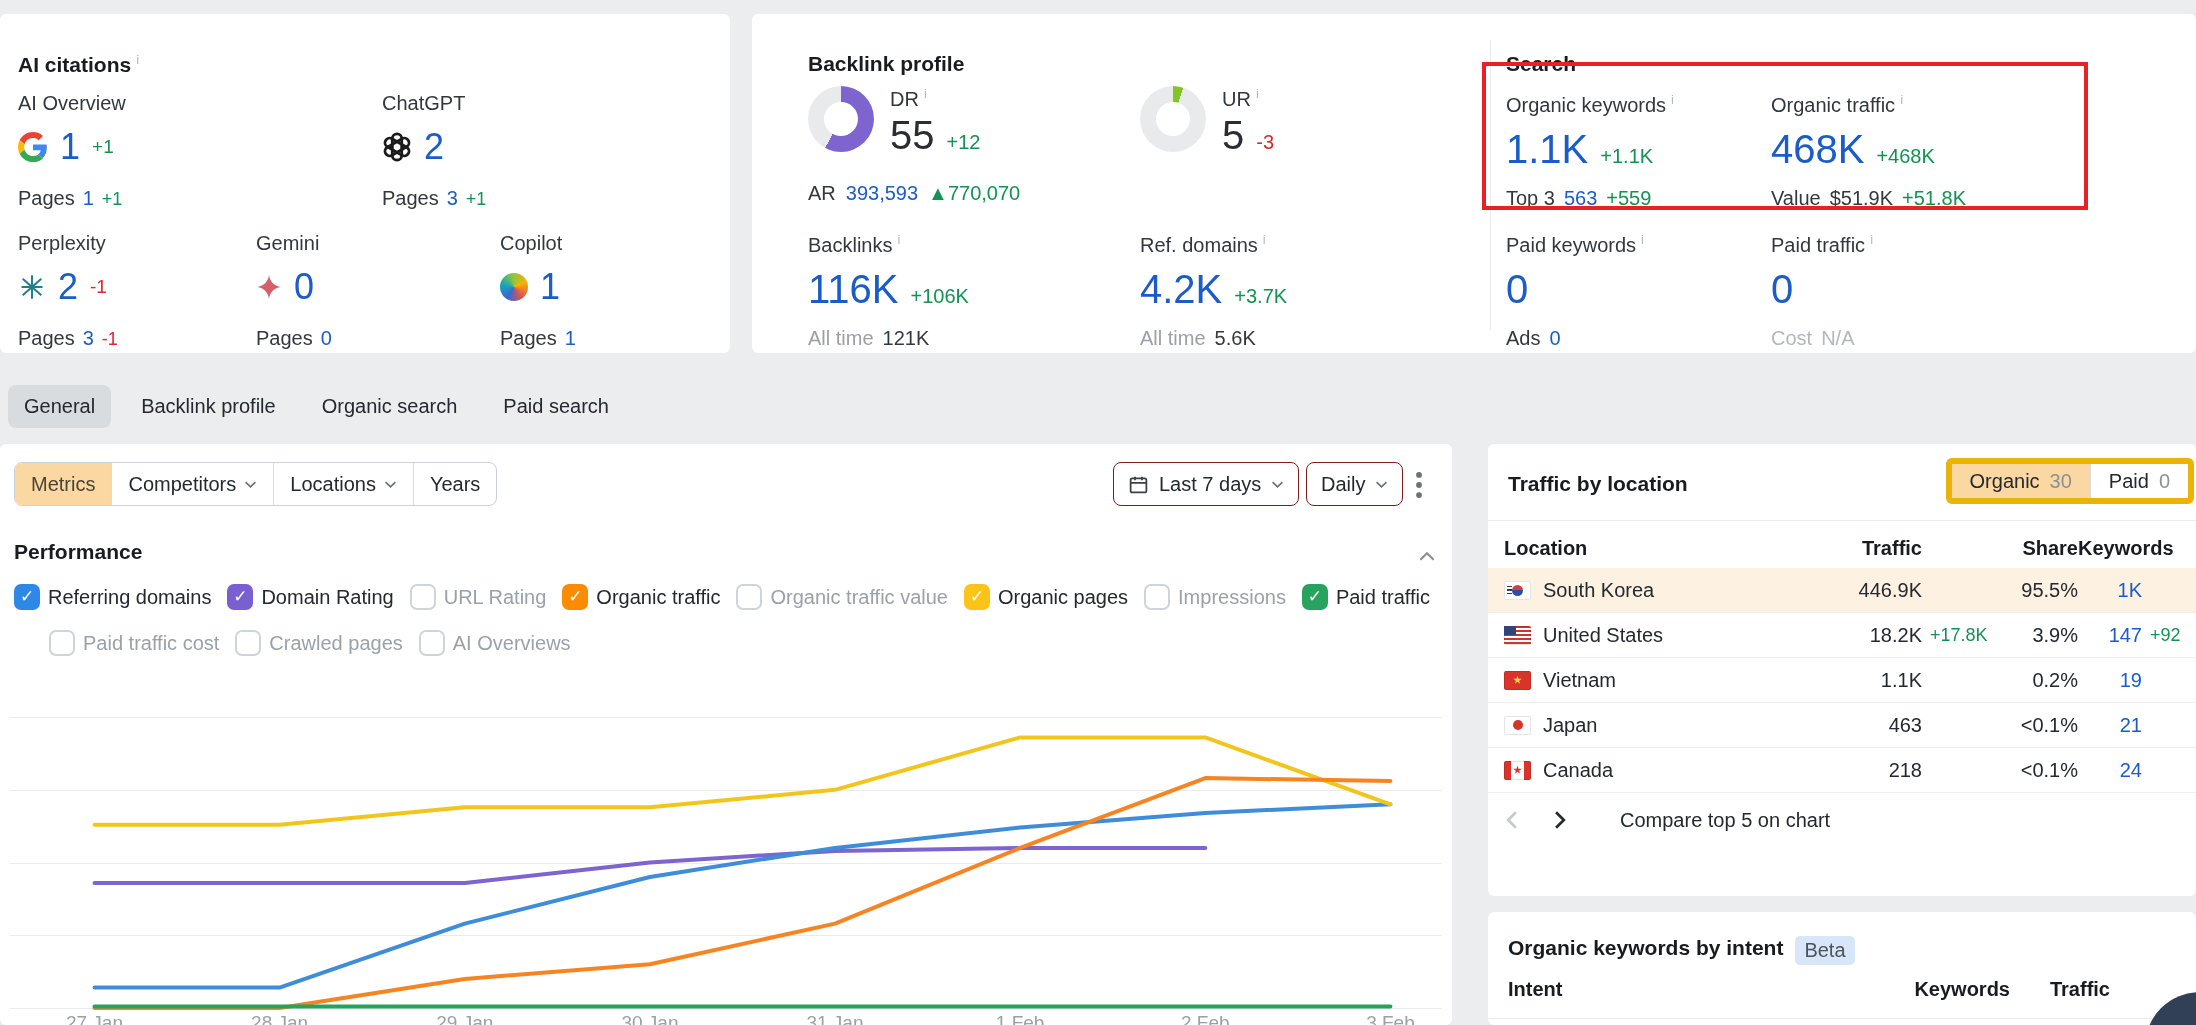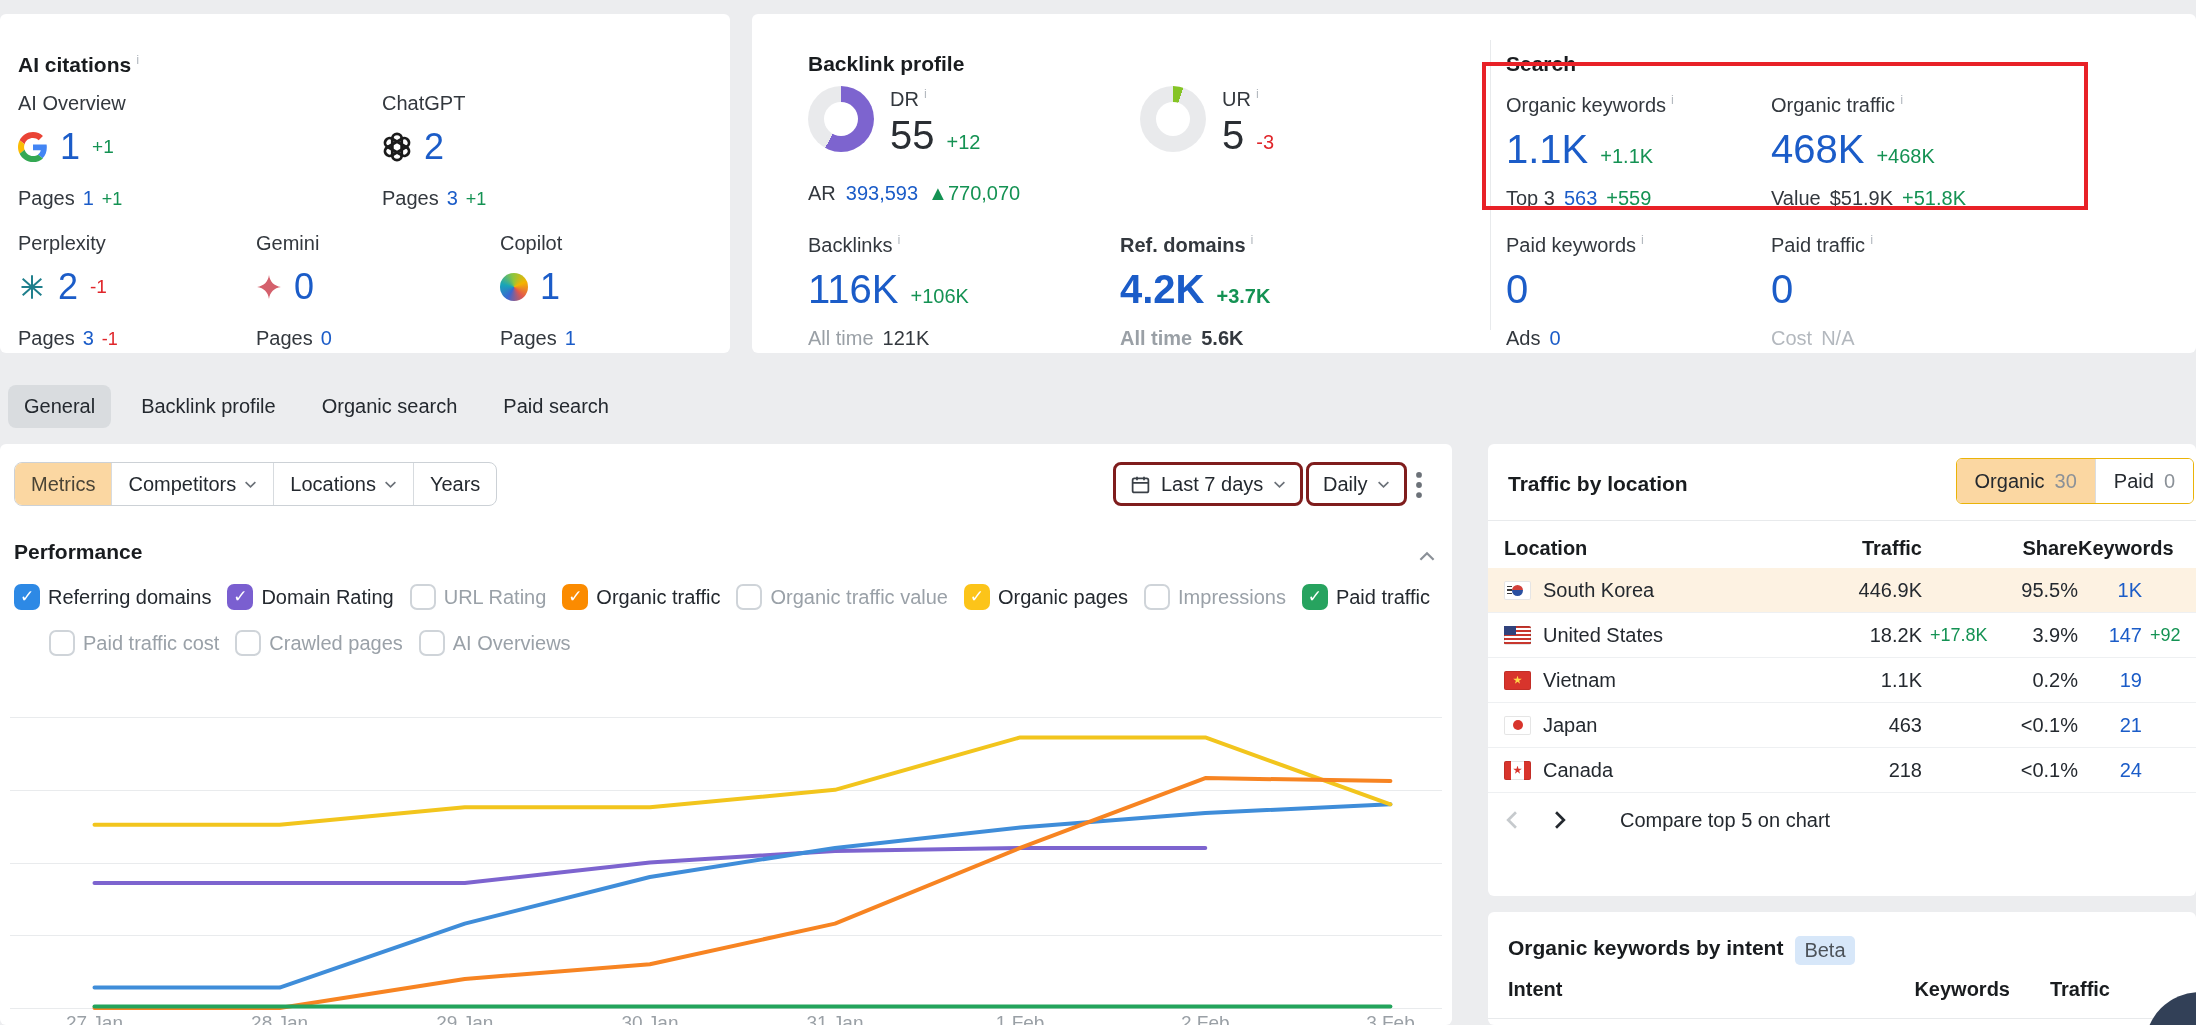--- a/index.html
+++ b/index.html
@@ -46,41 +46,41 @@
   .tab{padding:10px 16px;border-radius:8px;color:#24292f;cursor:pointer;}
   .tab.active{background:#d9dcdf;}
 
   
   .card-main{left:0;top:444px;width:1452px;height:581px;}
   .btngroup{position:absolute;left:14px;top:18px;display:inline-flex;border:1px solid #ccd1d6;border-radius:8px;overflow:hidden;background:#fff;height:44px;}
   .seg{display:flex;align-items:center;gap:8px;padding:0 16px;border-left:1px solid #d7dbdf;cursor:pointer;}
   .seg:first-child{border-left:none;}
   .seg.hl{background:#fbd7a2;color:#4a4436;}
   .ctl{position:absolute;top:18px;height:44px;display:flex;align-items:center;gap:10px;padding:0 14px;
-    border:3px solid #7f1d1d;border-radius:8px;background:#fff;cursor:pointer;}
+    border:1px solid #7f1d1d;border-radius:8px;background:#fff;cursor:pointer;}
   .kebab{position:absolute;top:28px;cursor:pointer;}
   .perf-ttl{position:absolute;left:14px;top:96px;}
   .collapse{position:absolute;left:1418px;top:100px;cursor:pointer;}
   .cbrow{position:absolute;left:14px;display:flex;gap:16px;align-items:center;}
   .cbx{display:inline-flex;align-items:center;gap:8px;cursor:pointer;white-space:nowrap;}
   .box{width:26px;height:26px;border-radius:7px;flex:none;text-align:center;}
   .box.off{border:2px solid #cfd4d9;background:#fff;}
   .box.on::after{content:"✓";color:#fff;font-size:17px;font-weight:700;line-height:26px;}
   .cbx .lbl.off{color:#9aa1a8;}
 
   .chart{position:absolute;left:10px;top:273px;width:1432px;height:291px;}
   .gl{position:absolute;left:0;width:100%;height:1px;background:#e9ebed;}
   .chart svg{position:absolute;left:0;top:0;width:100%;height:100%;overflow:visible;}
   .xlabels{position:absolute;left:10px;top:568px;width:1432px;height:13px;overflow:hidden;}
   .xlabels span{position:absolute;transform:translateX(-50%);color:#9aa0a6;font-size:19px;white-space:nowrap;}
 
   
   .card-loc{left:1488px;top:444px;width:708px;height:452px;}
   .loc-ttl{position:absolute;left:20px;top:28px;}
-  .toggle{position:absolute;right:2px;top:14px;display:flex;border:1px solid #eab308;border-radius:6px;overflow:hidden;height:46px;}
+  .toggle{position:absolute;right:2px;top:14px;display:flex;border:6px solid #eab308;border-radius:6px;overflow:hidden;height:46px;}
   .tg{display:flex;align-items:center;gap:10px;padding:0 18px;background:#fff;cursor:pointer;}
   .tg.active{background:#fbd7a2;}
   .tg .cnt{color:#8b9198;}
   .loc-div{position:absolute;left:0;top:76px;width:100%;height:1px;background:#e8eaec;}
   .trow{display:grid;grid-template-columns:1fr 110px 76px 80px 64px 48px;align-items:center;height:45px;
     padding-left:16px;padding-right:6px;border-bottom:1px solid #eef0f2;}
   .thead{position:absolute;left:0;top:84px;width:100%;height:40px;font-weight:700;color:#191c1f;border-bottom:none;}
   .tbody{position:absolute;left:0;top:124px;width:100%;}
   .trow .r{text-align:right;}
   .trow .dl{padding-left:8px;font-size:18px;}
@@ -252,21 +252,21 @@
       <div class="num">
         <span class="blue">116K</span>
         <span class="delta up">+106K</span>
       </div>
       <div class="sub">
         <span class="muted">All time</span>
         <span>121K</span>
       </div>
     </div>
 
-    <div class="stat bigstat" style="left:368px;top:218px;font-weight:bold;">
+    <div class="stat bigstat" style="left:388px;top:218px;">
       <div class="lab with-i" style="color:#33383e;">Ref. domains</div>
       <div class="num">
         <span class="blue">4.2K</span>
         <span class="delta up">+3.7K</span>
       </div>
       <div class="sub">
         <span class="muted">All time</span>
         <span>5.6K</span>
       </div>
     </div>

